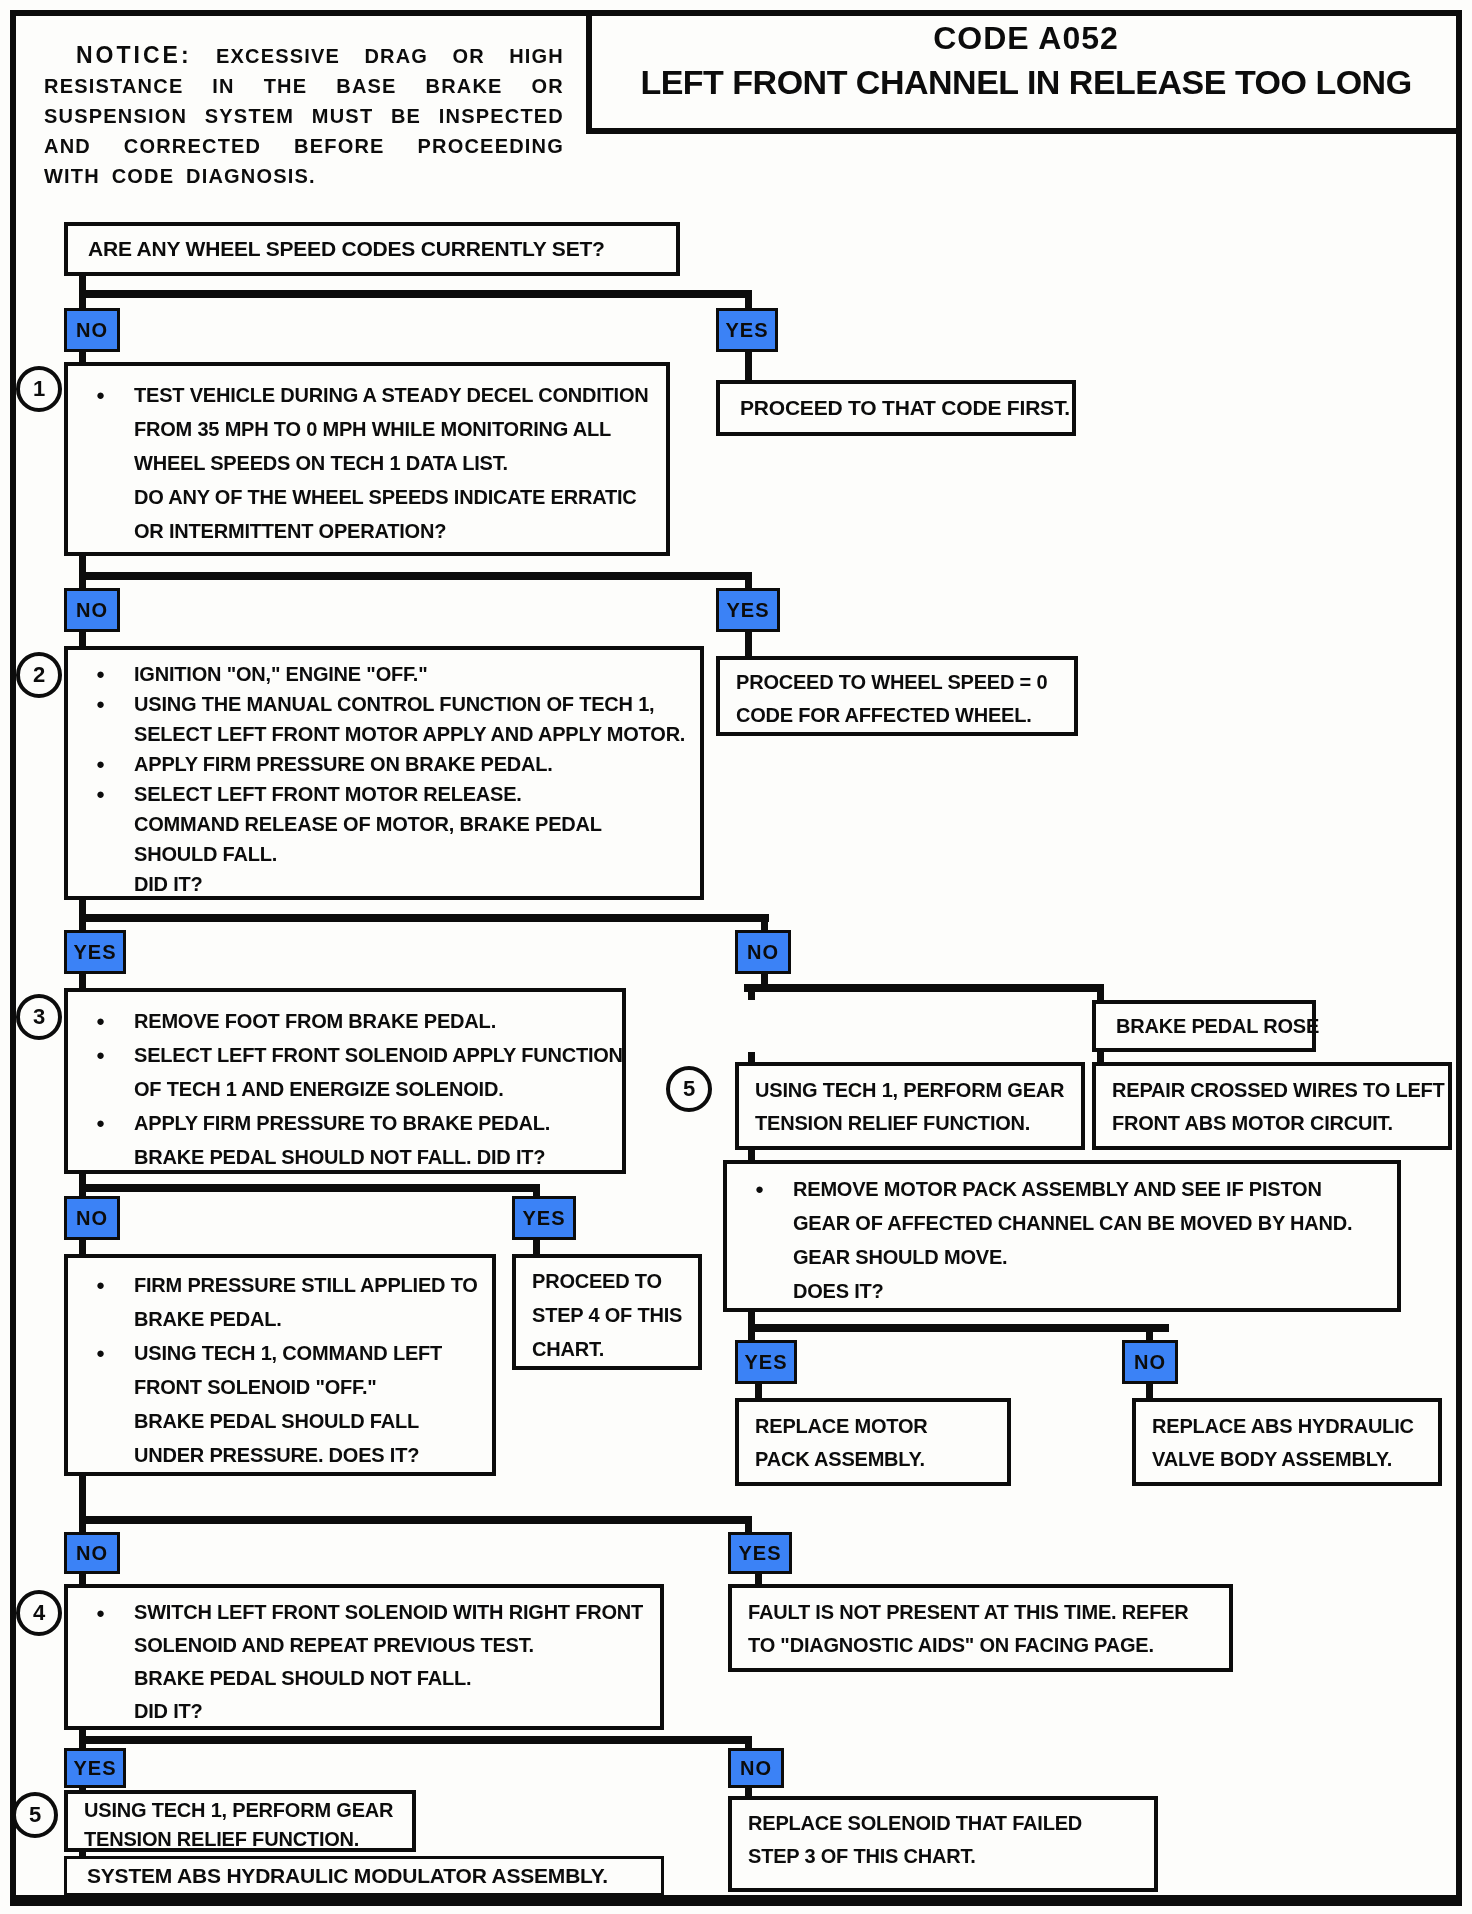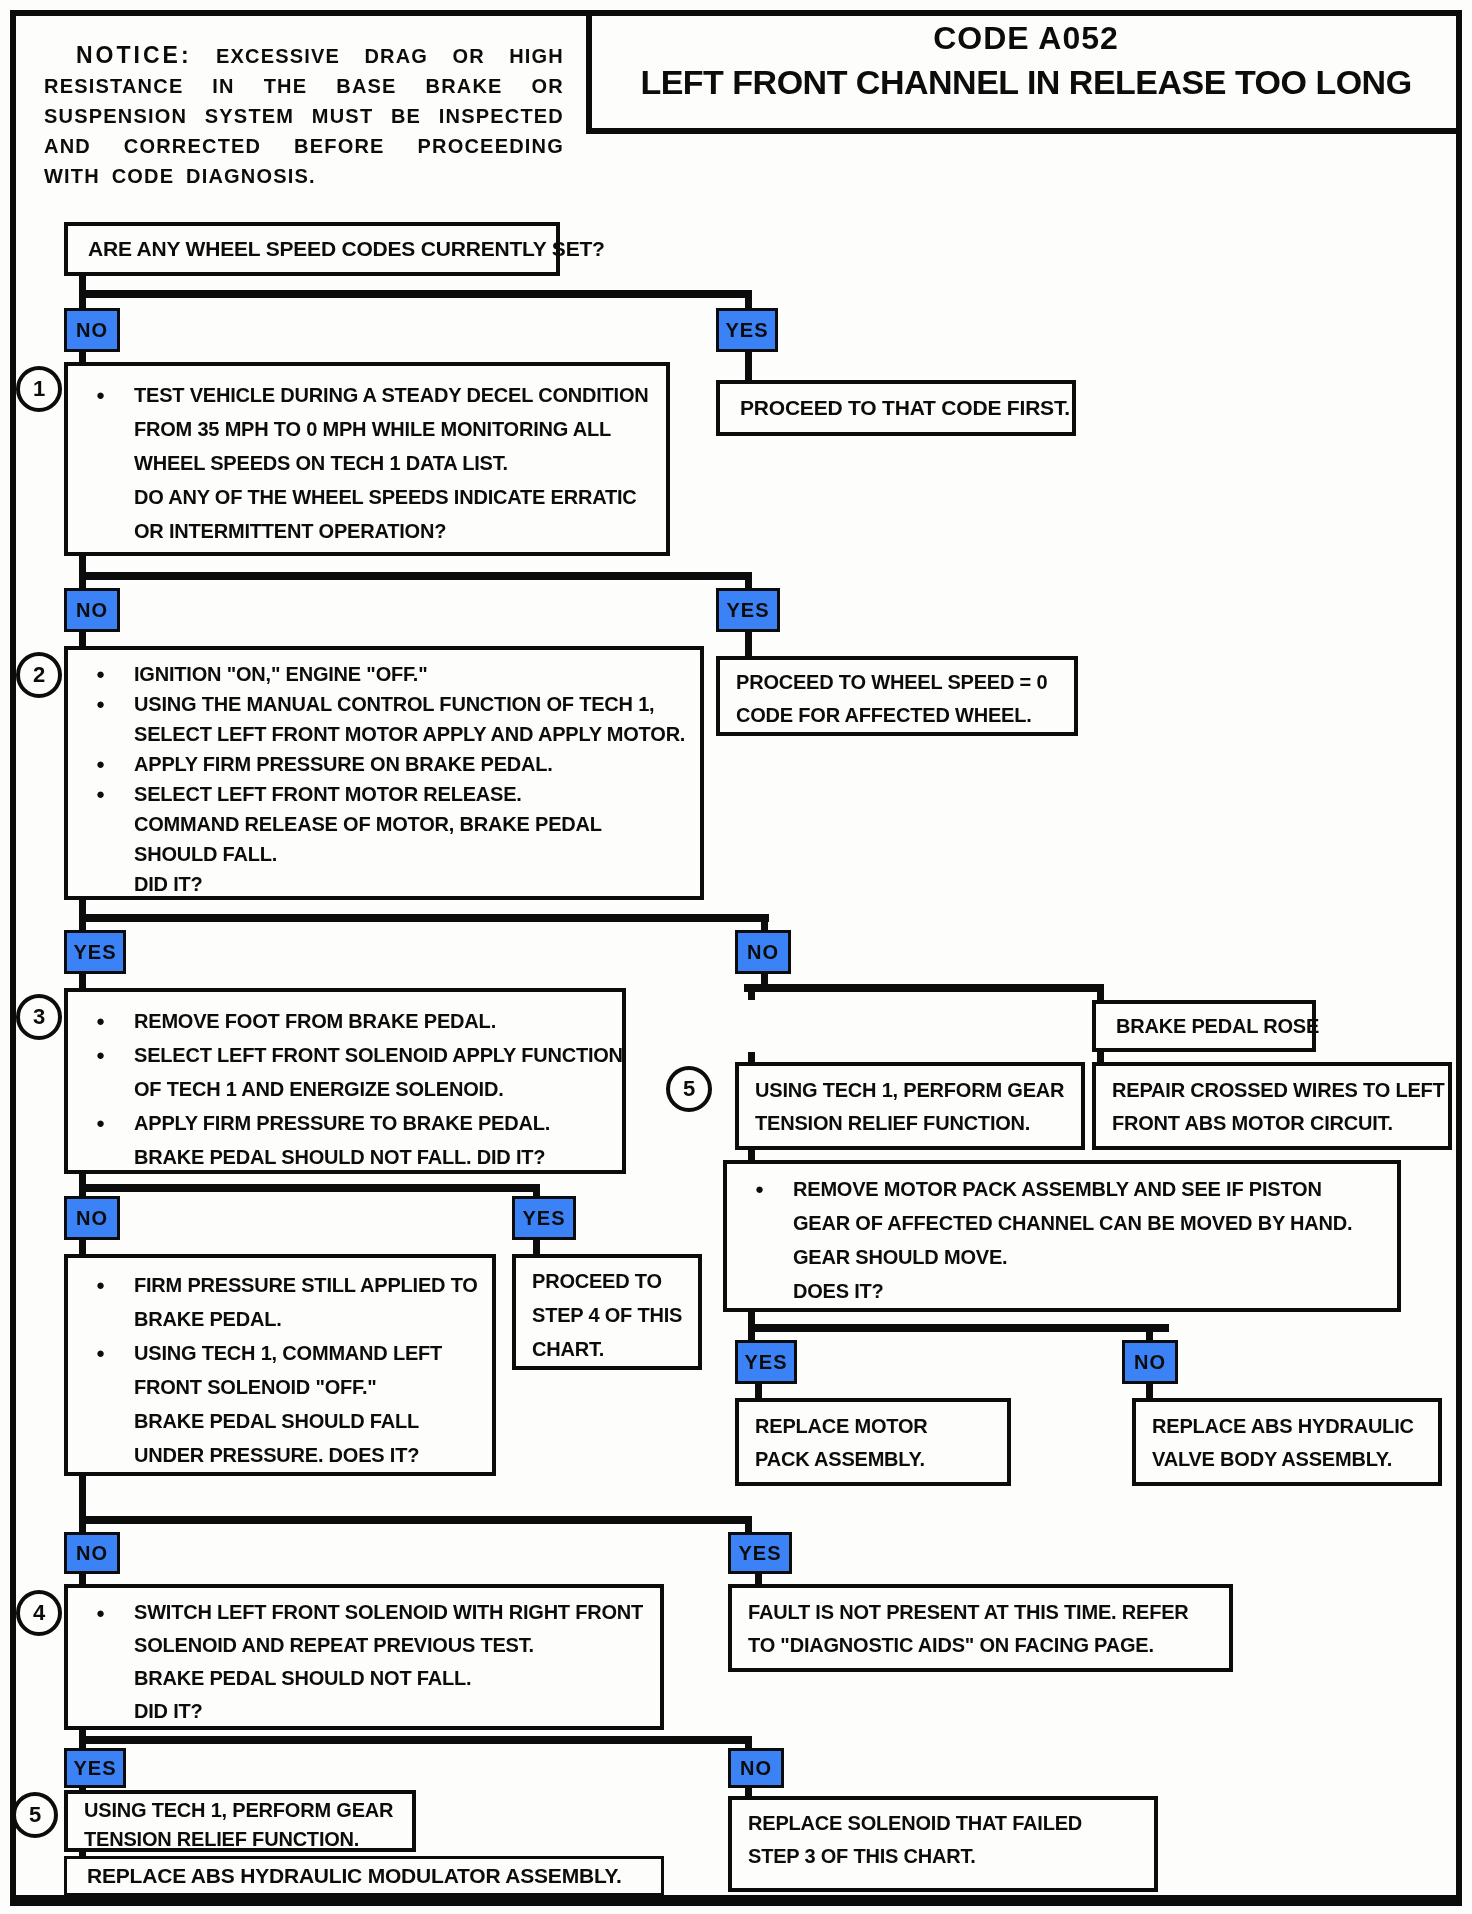--- a/index.html
+++ b/index.html
@@ -85,21 +85,21 @@
   <div class="cn" style="left:79px;top:1574px;width:7px;height:10px"></div>
   <div class="cn" style="left:755px;top:1574px;width:7px;height:10px"></div>
 
   <div class="cn" style="left:79px;top:1730px;width:7px;height:18px"></div>
   <div class="cn" style="left:79px;top:1736px;width:673px;height:8px"></div>
   <div class="cn" style="left:745px;top:1744px;width:7px;height:4px"></div>
   <div class="cn" style="left:79px;top:1788px;width:7px;height:6px"></div>
   <div class="cn" style="left:745px;top:1788px;width:7px;height:8px"></div>
   <div class="cn" style="left:79px;top:1852px;width:7px;height:6px"></div>
 
-  <div class="box cbox" style="left:64px;top:222px;width:496px;height:54px">ARE ANY WHEEL SPEED CODES CURRENTLY SET?</div>
+  <div class="box cbox" style="left:64px;top:222px;width:616px;height:54px">ARE ANY WHEEL SPEED CODES CURRENTLY SET?</div>
   <div class="tag" style="left:64px;top:308px;width:56px;height:44px">NO</div>
   <div class="tag" style="left:716px;top:308px;width:62px;height:44px">YES</div>
   <div class="box cbox" style="left:716px;top:380px;width:360px;height:56px">PROCEED TO THAT CODE FIRST.</div>
 
   <div class="box lines" style="left:64px;top:362px;width:606px;height:194px;padding-top:12px">
     <div class="ln bl">TEST VEHICLE DURING A STEADY DECEL CONDITION</div>
     <div class="ln">FROM 35 MPH TO 0 MPH WHILE MONITORING ALL</div>
     <div class="ln">WHEEL SPEEDS ON TECH 1 DATA LIST.</div>
     <div class="ln">DO ANY OF THE WHEEL SPEEDS INDICATE ERRATIC</div>
     <div class="ln">OR INTERMITTENT OPERATION?</div>
@@ -194,21 +194,21 @@
   <div class="tag" style="left:728px;top:1748px;width:56px;height:40px">NO</div>
 
   <div class="box lines t2" style="left:64px;top:1790px;width:352px;height:62px;padding-top:2px">
     <div class="ln" style="line-height:29px">USING TECH 1, PERFORM GEAR</div>
     <div class="ln" style="line-height:29px">TENSION RELIEF FUNCTION.</div>
   </div>
   <div class="box lines t2" style="left:728px;top:1796px;width:430px;height:96px;padding-top:7px">
     <div class="ln">REPLACE SOLENOID THAT FAILED</div>
     <div class="ln">STEP 3 OF THIS CHART.</div>
   </div>
-  <div class="box cbox" style="left:64px;top:1856px;width:600px;height:40px;border-width:3px">REPLACE ABS HYDRAULIC MODULATOR ASSEMBLY.</div>
+  <div class="box cbox" style="left:64px;top:1856px;width:600px;height:40px;border-width:3px">SYSTEM ABS HYDRAULIC MODULATOR ASSEMBLY.</div>
 
   <div class="badge" style="left:16px;top:366px">1</div>
   <div class="badge" style="left:16px;top:652px">2</div>
   <div class="badge" style="left:16px;top:994px">3</div>
   <div class="badge" style="left:666px;top:1066px">5</div>
   <div class="badge" style="left:16px;top:1590px">4</div>
   <div class="badge" style="left:12px;top:1792px">5</div>
 </div>
 
 </body></html>

